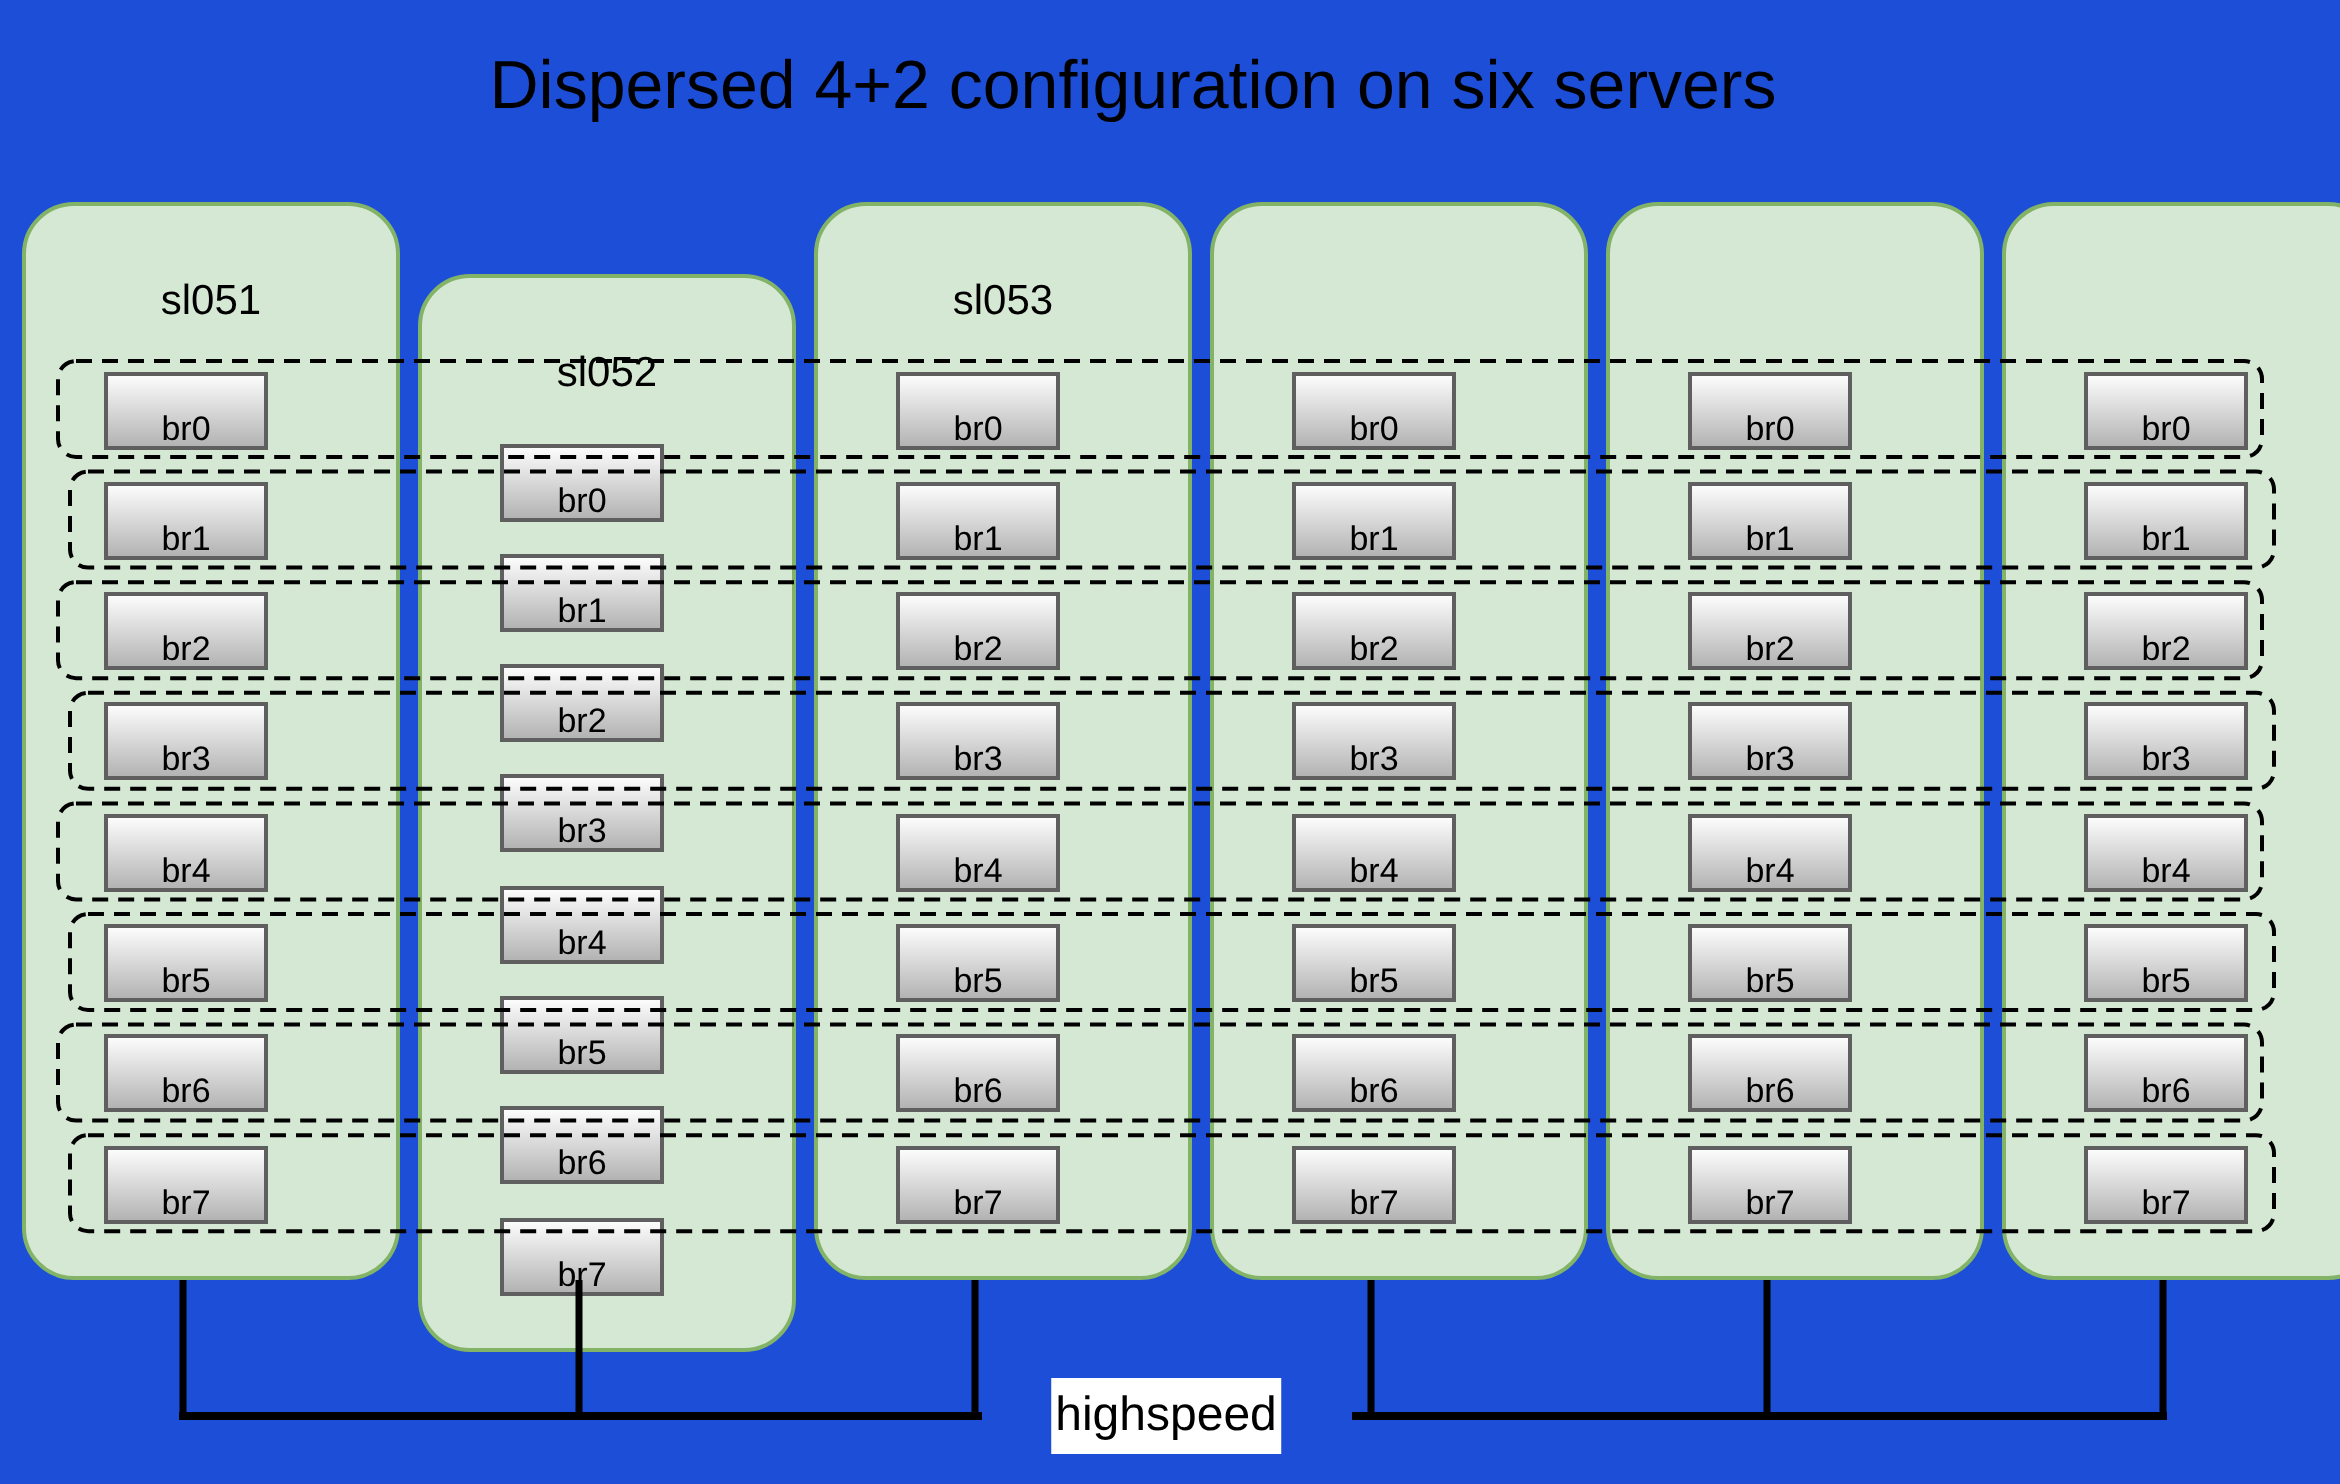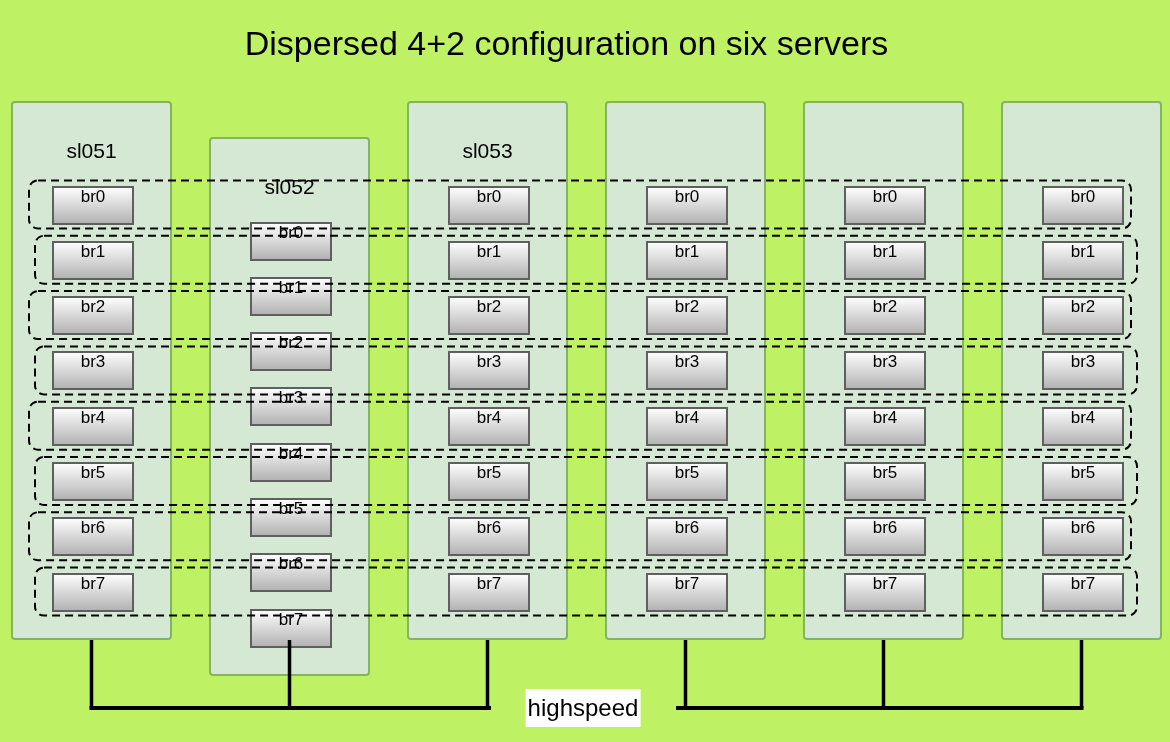--- a/index.html
+++ b/index.html
@@ -7,57 +7,57 @@
     --server-border:#82b366;
     --brick-top:#fcfcfc;
     --brick-bottom:#b3b3b3;
     --brick-border:#5f5f5f;
     --line-color:#000000;
   }
   html,body{margin:0;padding:0;background:#ffffff;}
   .canvas{
     position:relative;
     width:1170px;height:742px;
-    background:#bef264;
+    background:#1d4ed8;
     overflow:hidden;
     font-family:"Liberation Sans",sans-serif;
     color:#000;
   }
   .title{
     position:absolute;
     left:0;top:24px;width:1133px;
     text-align:center;
     font-size:34px;
     line-height:38px;
     white-space:nowrap;
   }
   .server{
     position:absolute;
     top:101px;
-    width:161px;height:539px;
+    width:189px;height:539px;
     box-sizing:border-box;
     background:var(--server-fill);
     border:2px solid var(--server-border);
-    border-radius:4px;
+    border-radius:26px;
   }
   .server-name{
     position:absolute;
     left:0;top:36px;width:100%;
     text-align:center;
     font-size:21px;
     line-height:24px;
   }
   .brick{
     position:absolute;
     left:39px;
     width:82px;height:39px;
     box-sizing:border-box;
     background:linear-gradient(to bottom,var(--brick-top),var(--brick-bottom));
     border:2px solid var(--brick-border);
-    display:flex;align-items:flex-start;justify-content:center;
+    display:flex;align-items:flex-end;justify-content:center;
   }
   .brick span{
     font-size:17px;
     line-height:17px;
   }
   .overlay{
     position:absolute;
     left:0;top:0;width:1170px;height:742px;
     pointer-events:none;
   }

